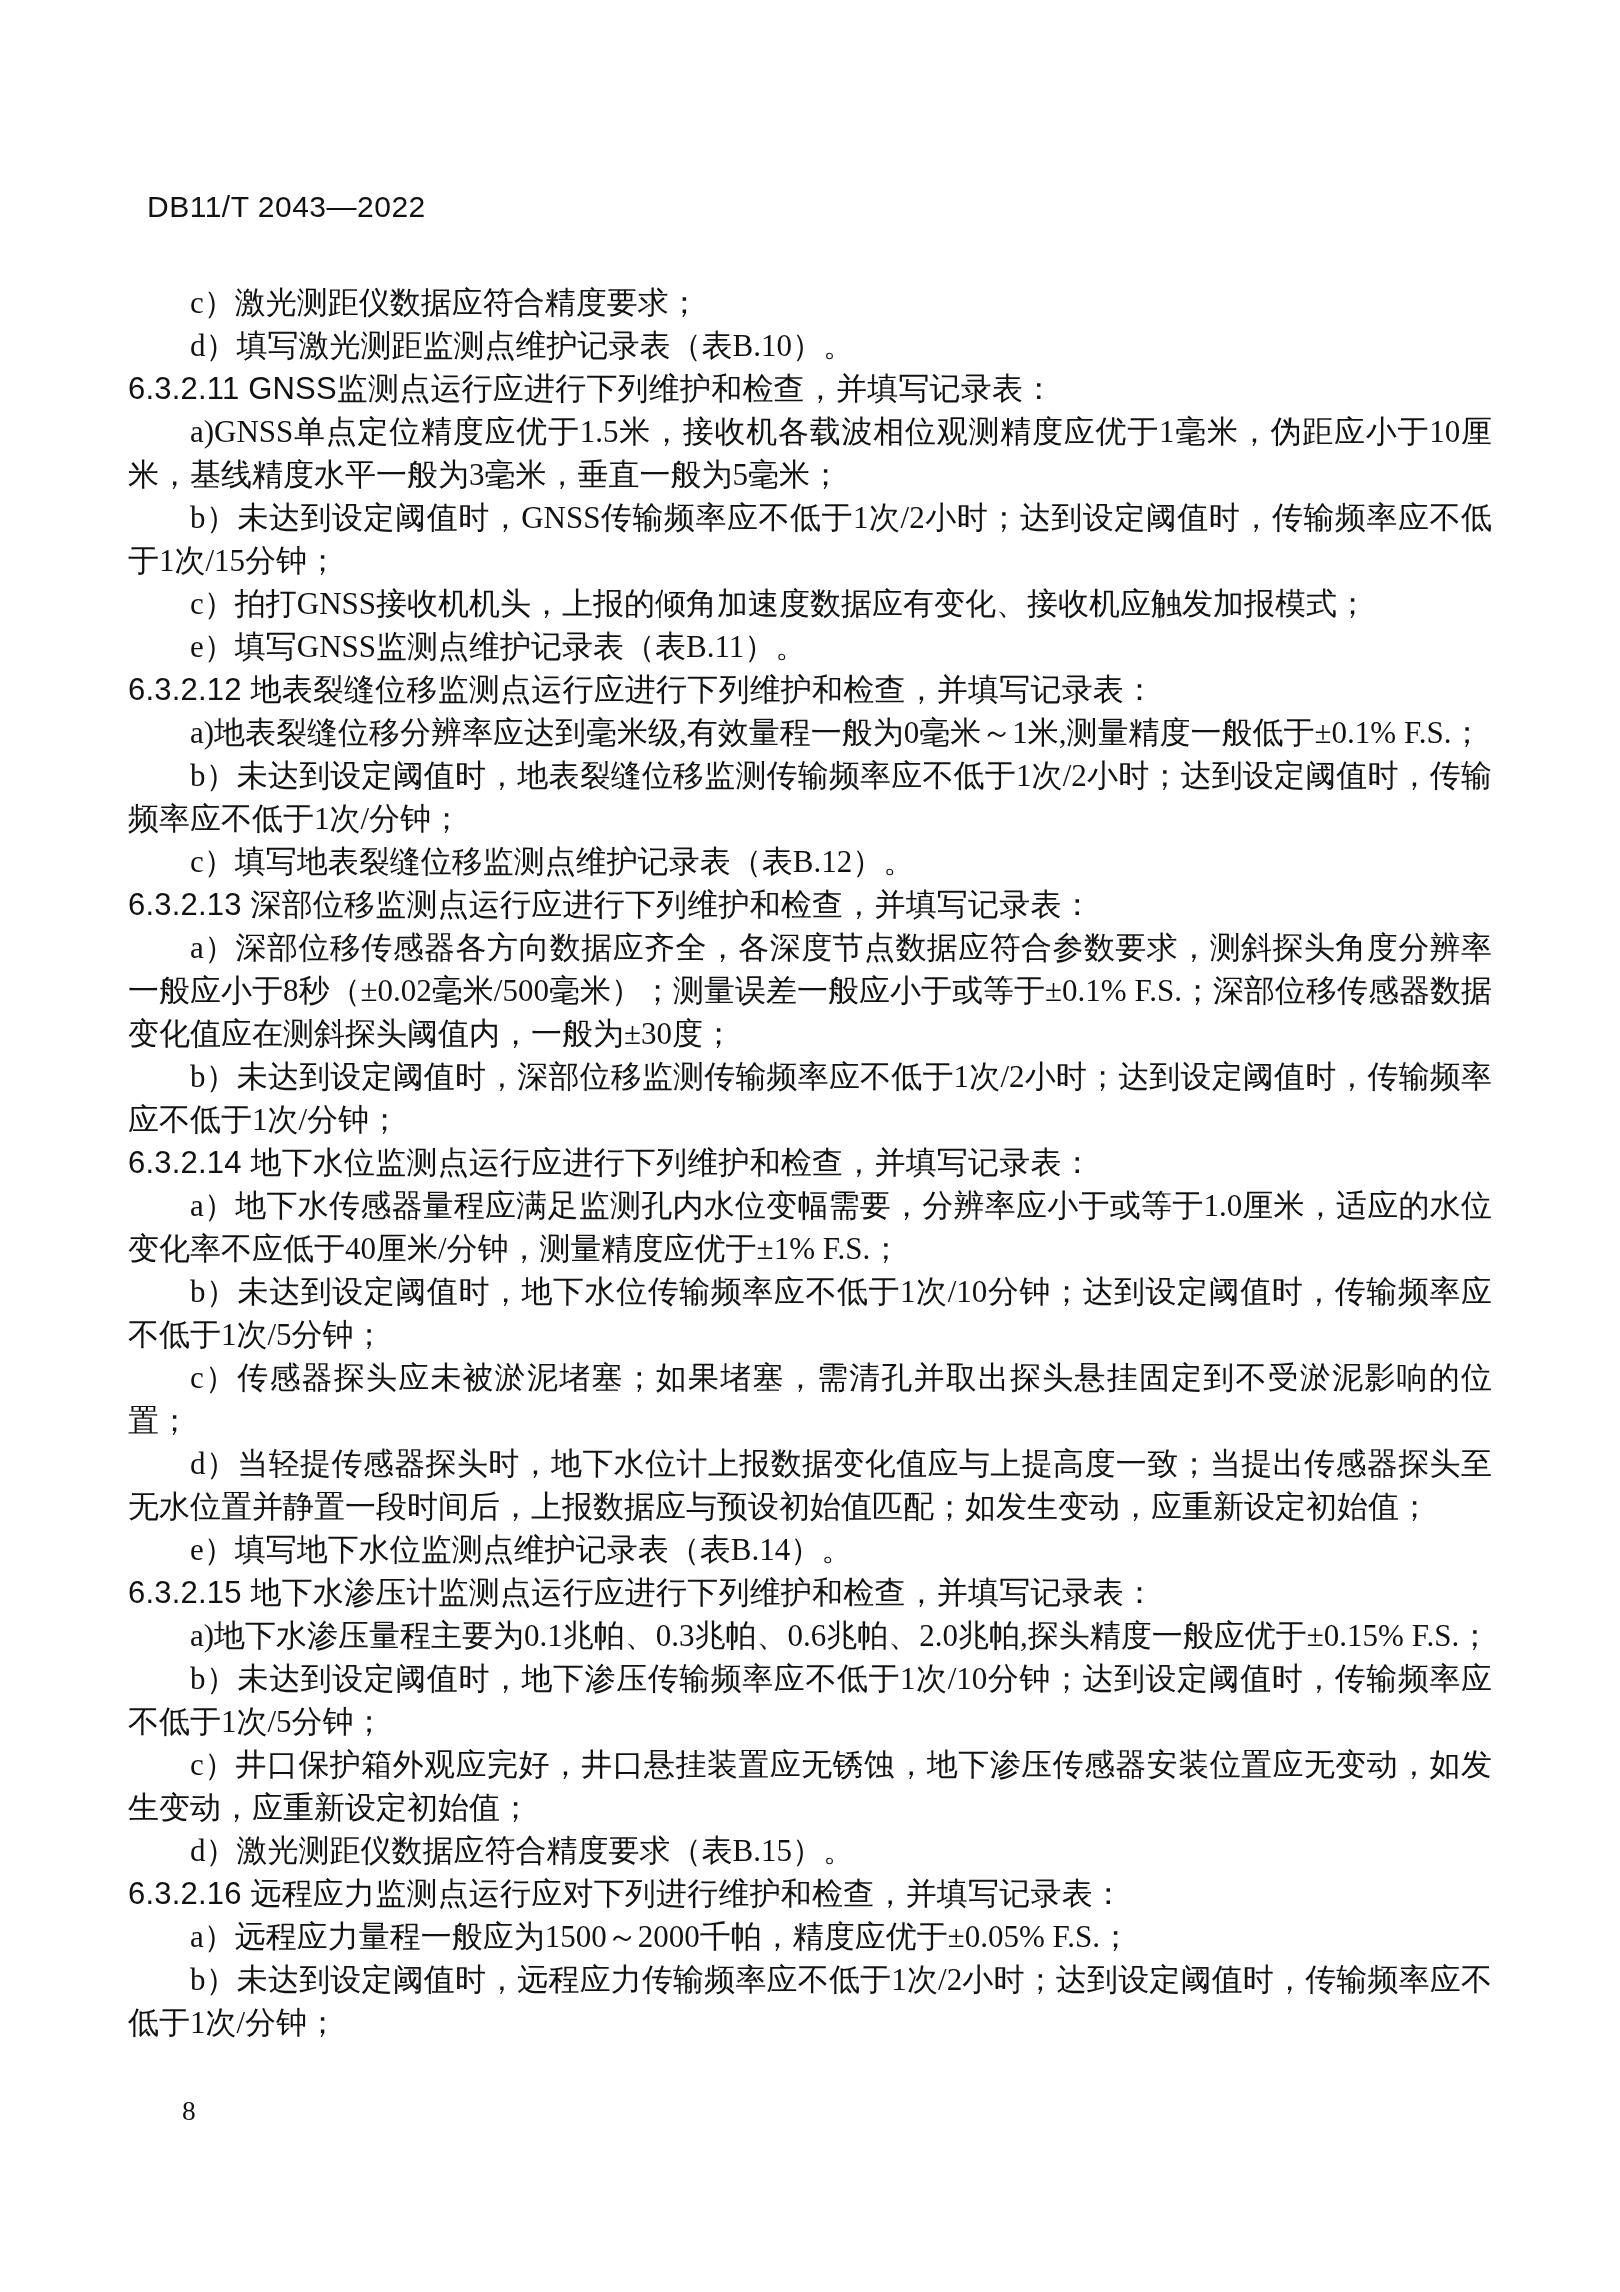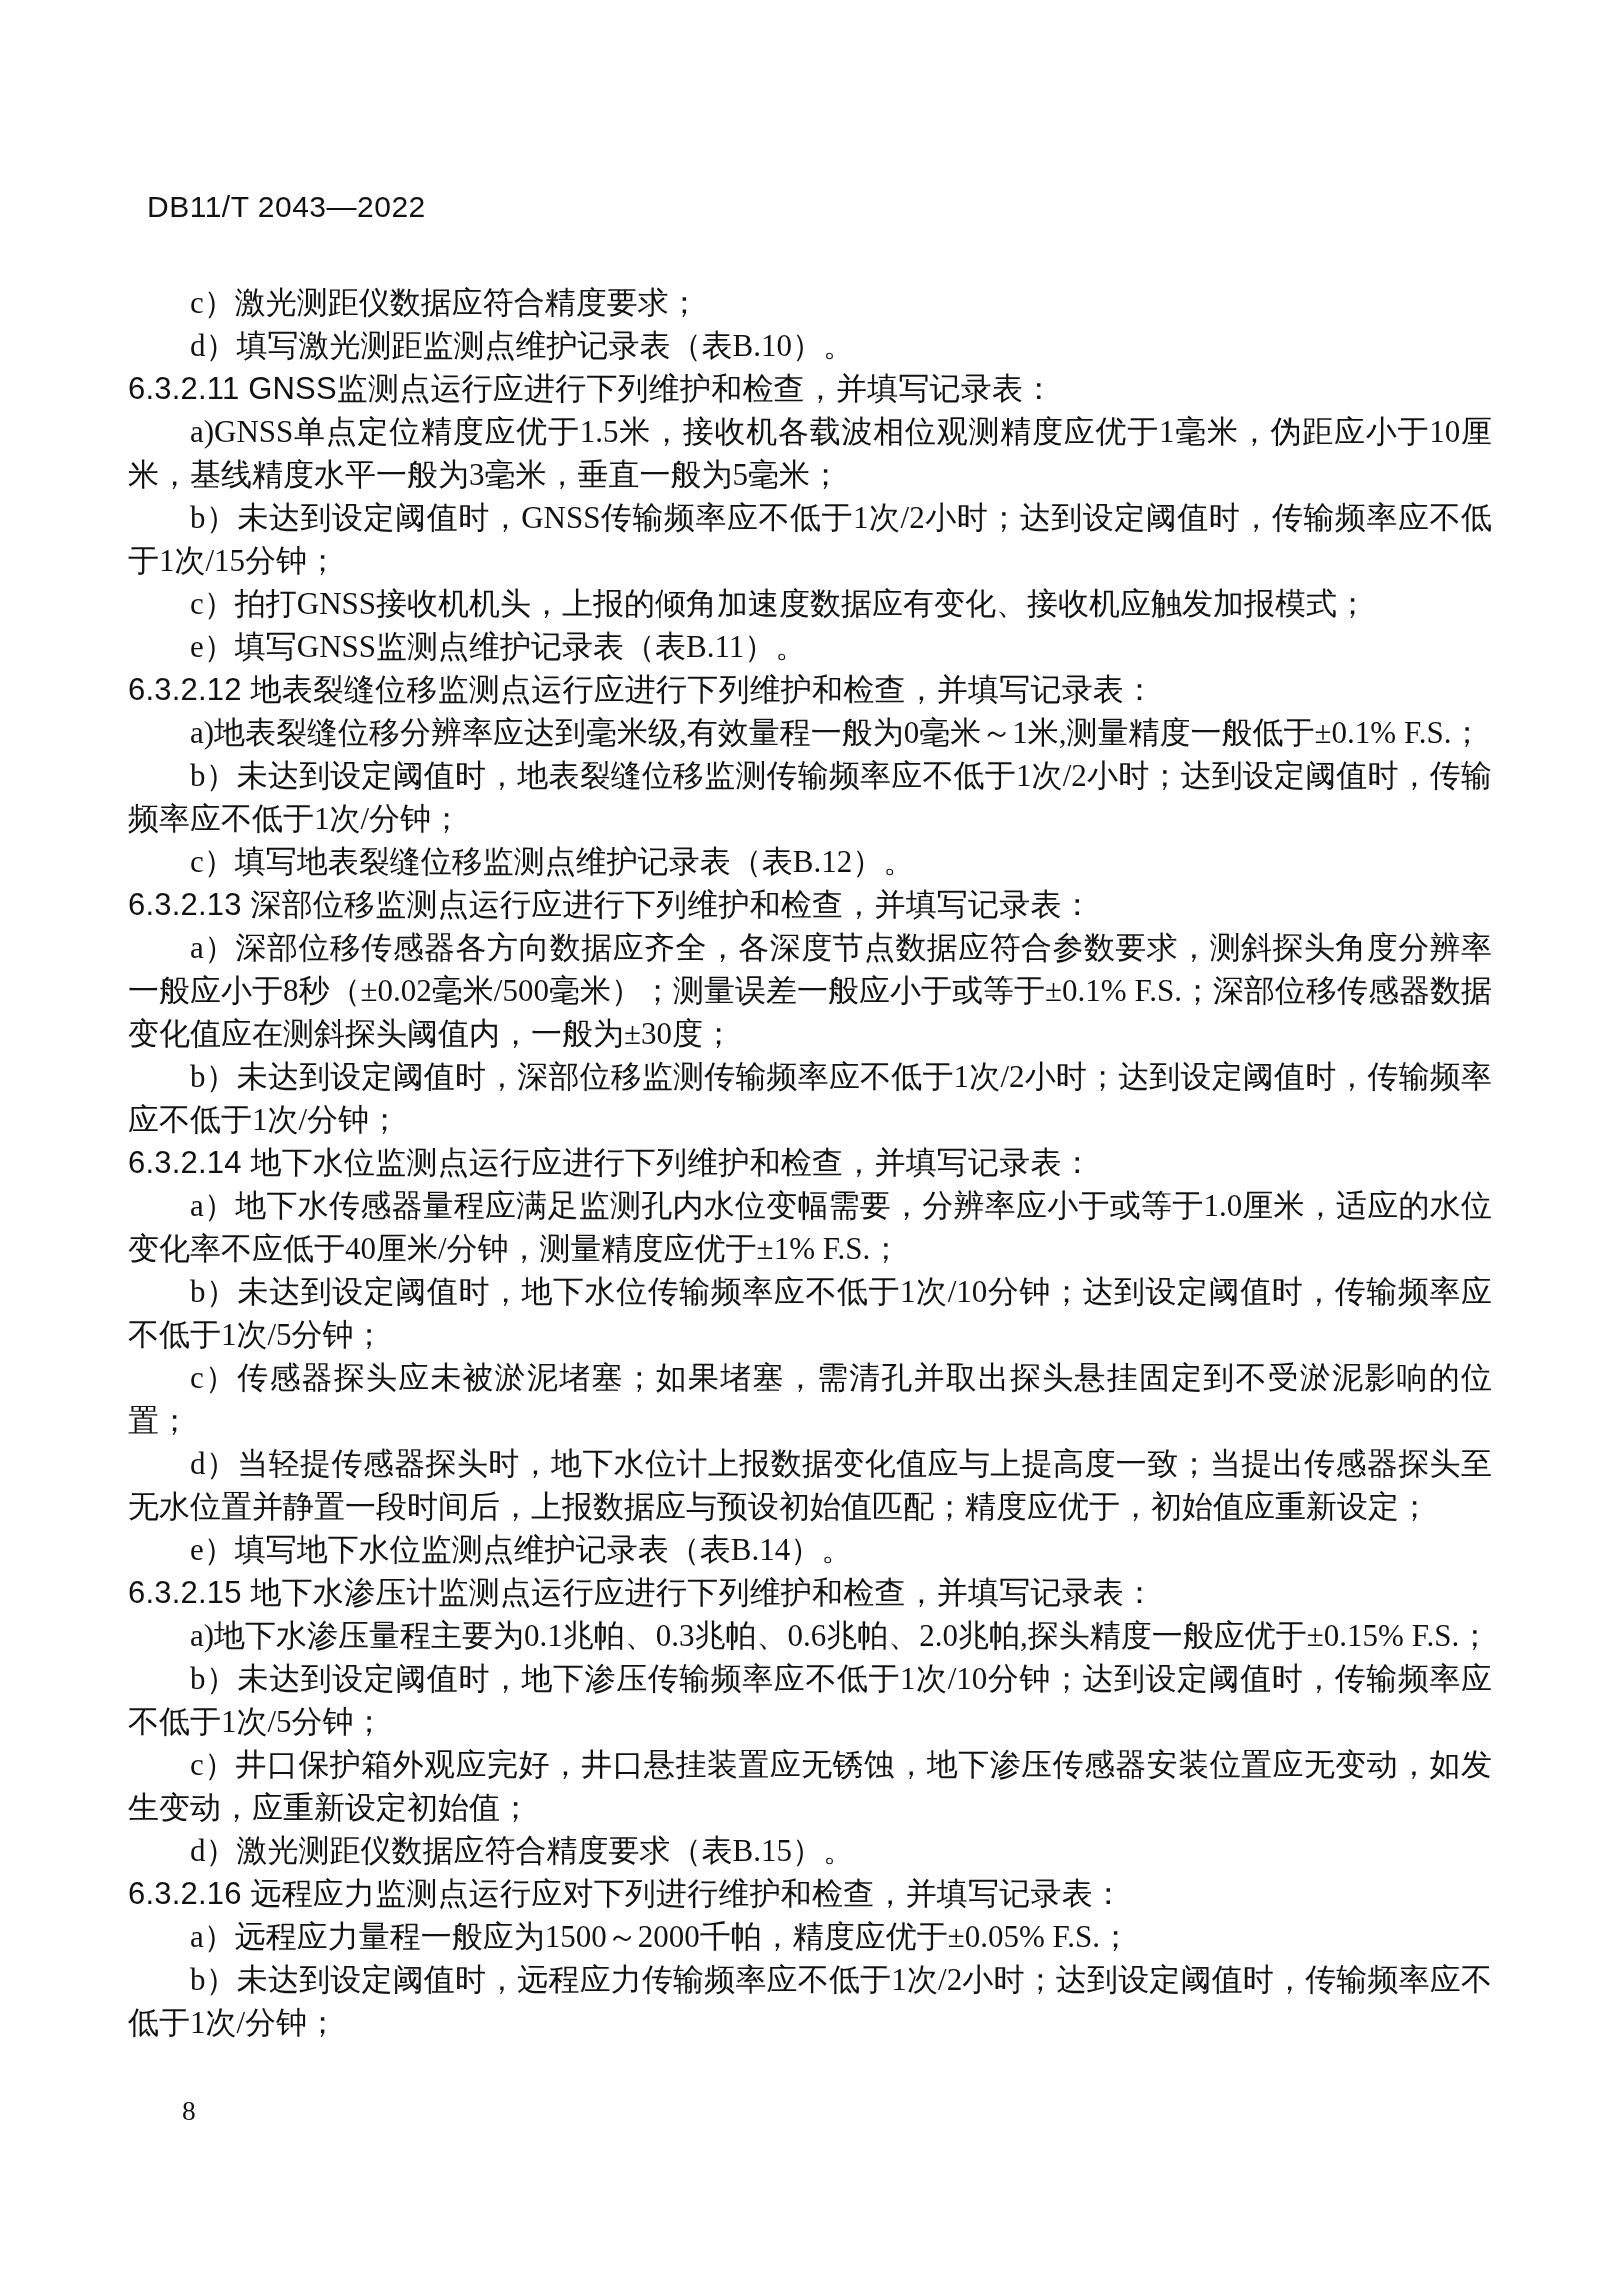--- a/index.html
+++ b/index.html
@@ -71,21 +71,21 @@
   <p class="item">a)地表裂缝位移分辨率应达到毫米级,有效量程一般为0毫米～1米,测量精度一般低于±0.1% F.S.；</p>
   <p class="item">b）未达到设定阈值时，地表裂缝位移监测传输频率应不低于1次/2小时；达到设定阈值时，传输频率应不低于1次/分钟；</p>
   <p class="item">c）填写地表裂缝位移监测点维护记录表（表B.12）。</p>
   <p class="clause">6.3.2.13 深部位移监测点运行应进行下列维护和检查，并填写记录表：</p>
   <p class="item">a）深部位移传感器各方向数据应齐全，各深度节点数据应符合参数要求，测斜探头角度分辨率一般应小于8秒（±0.02毫米/500毫米）；测量误差一般应小于或等于±0.1% F.S.；深部位移传感器数据变化值应在测斜探头阈值内，一般为±30度；</p>
   <p class="item">b）未达到设定阈值时，深部位移监测传输频率应不低于1次/2小时；达到设定阈值时，传输频率应不低于1次/分钟；</p>
   <p class="clause">6.3.2.14 地下水位监测点运行应进行下列维护和检查，并填写记录表：</p>
   <p class="item">a）地下水传感器量程应满足监测孔内水位变幅需要，分辨率应小于或等于1.0厘米，适应的水位变化率不应低于40厘米/分钟，测量精度应优于±1% F.S.；</p>
   <p class="item">b）未达到设定阈值时，地下水位传输频率应不低于1次/10分钟；达到设定阈值时，传输频率应不低于1次/5分钟；</p>
   <p class="item">c）传感器探头应未被淤泥堵塞；如果堵塞，需清孔并取出探头悬挂固定到不受淤泥影响的位置；</p>
-  <p class="item">d）当轻提传感器探头时，地下水位计上报数据变化值应与上提高度一致；当提出传感器探头至无水位置并静置一段时间后，上报数据应与预设初始值匹配；精度应优于，初始值应重新设定；</p>
+  <p class="item">d）当轻提传感器探头时，地下水位计上报数据变化值应与上提高度一致；当提出传感器探头至无水位置并静置一段时间后，上报数据应与预设初始值匹配；如发生变动，应重新设定初始值；</p>
   <p class="item">e）填写地下水位监测点维护记录表（表B.14）。</p>
   <p class="clause">6.3.2.15 地下水渗压计监测点运行应进行下列维护和检查，并填写记录表：</p>
   <p class="item">a)地下水渗压量程主要为0.1兆帕、0.3兆帕、0.6兆帕、2.0兆帕,探头精度一般应优于±0.15% F.S.；</p>
   <p class="item">b）未达到设定阈值时，地下渗压传输频率应不低于1次/10分钟；达到设定阈值时，传输频率应不低于1次/5分钟；</p>
   <p class="item">c）井口保护箱外观应完好，井口悬挂装置应无锈蚀，地下渗压传感器安装位置应无变动，如发生变动，应重新设定初始值；</p>
   <p class="item">d）激光测距仪数据应符合精度要求（表B.15）。</p>
   <p class="clause">6.3.2.16 远程应力监测点运行应对下列进行维护和检查，并填写记录表：</p>
   <p class="item">a）远程应力量程一般应为1500～2000千帕，精度应优于±0.05% F.S.；</p>
   <p class="item">b）未达到设定阈值时，远程应力传输频率应不低于1次/2小时；达到设定阈值时，传输频率应不低于1次/分钟；</p>
 </div>

